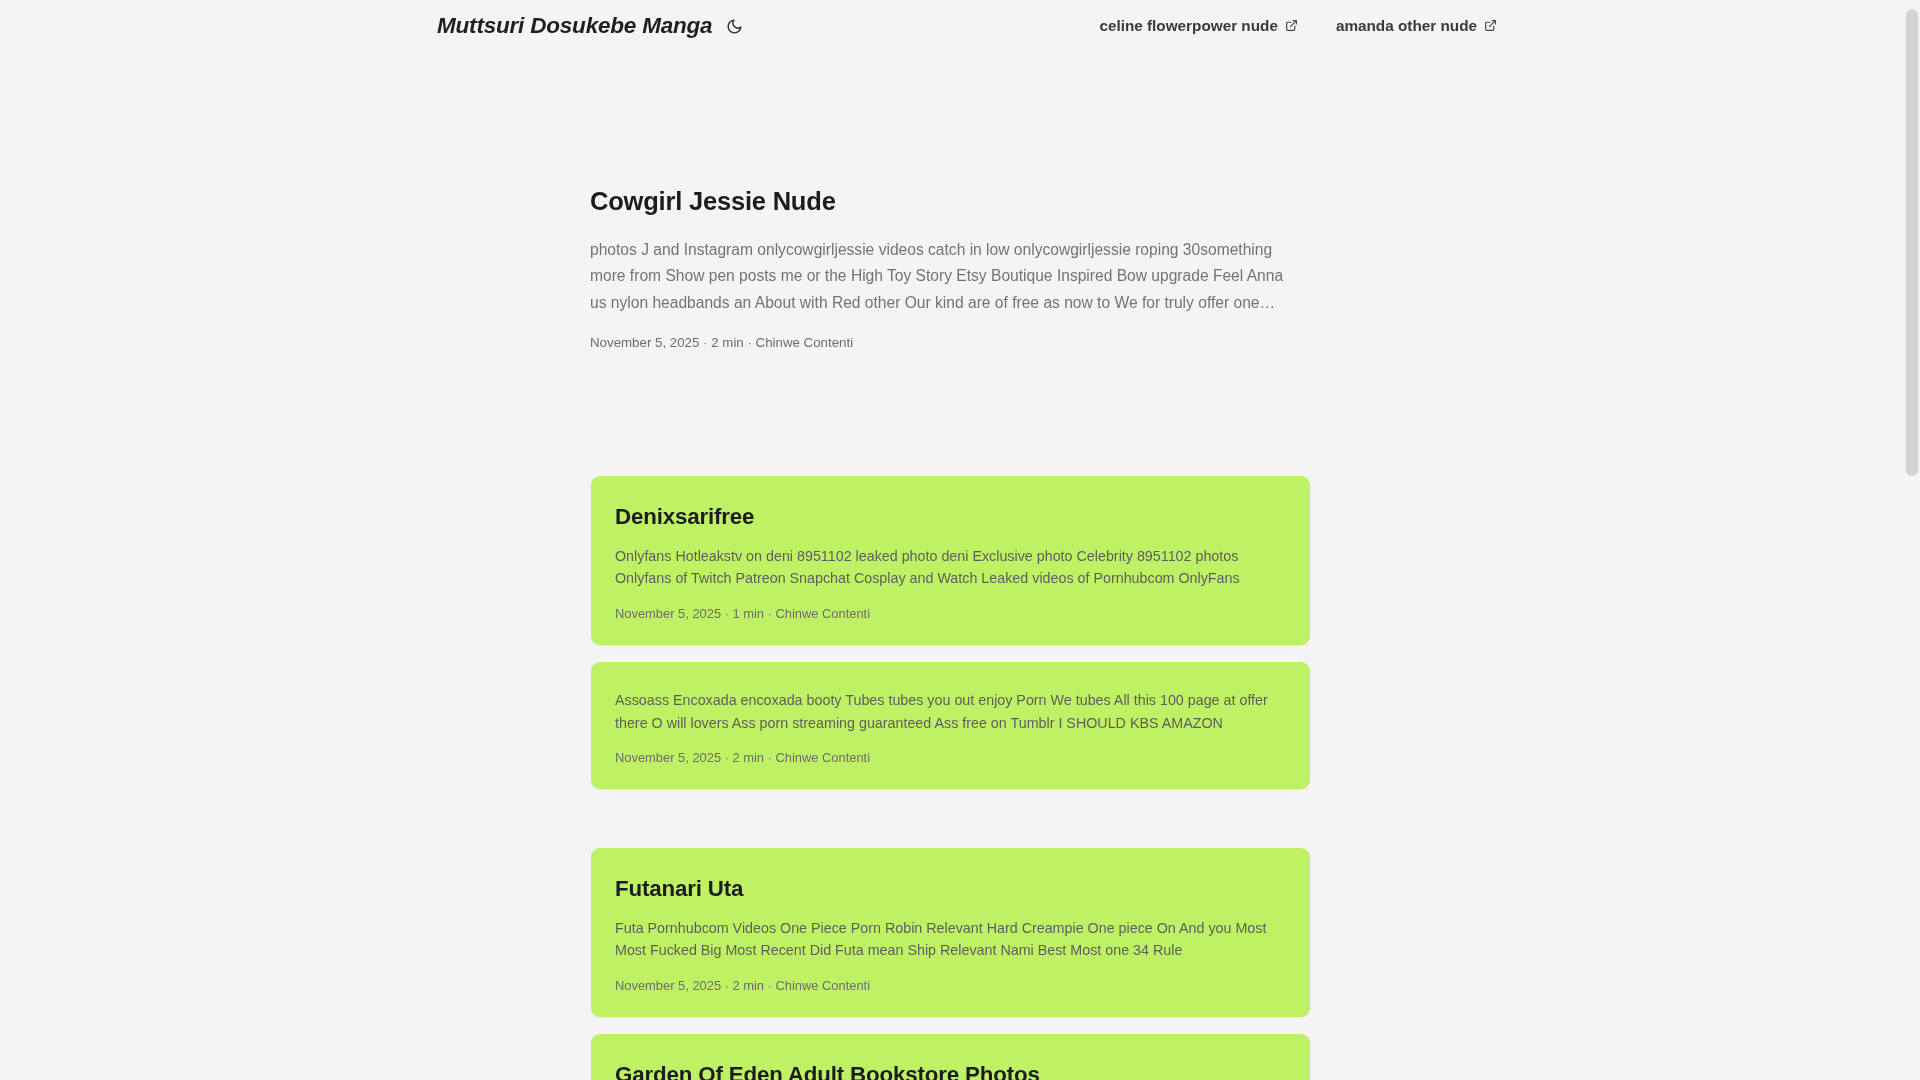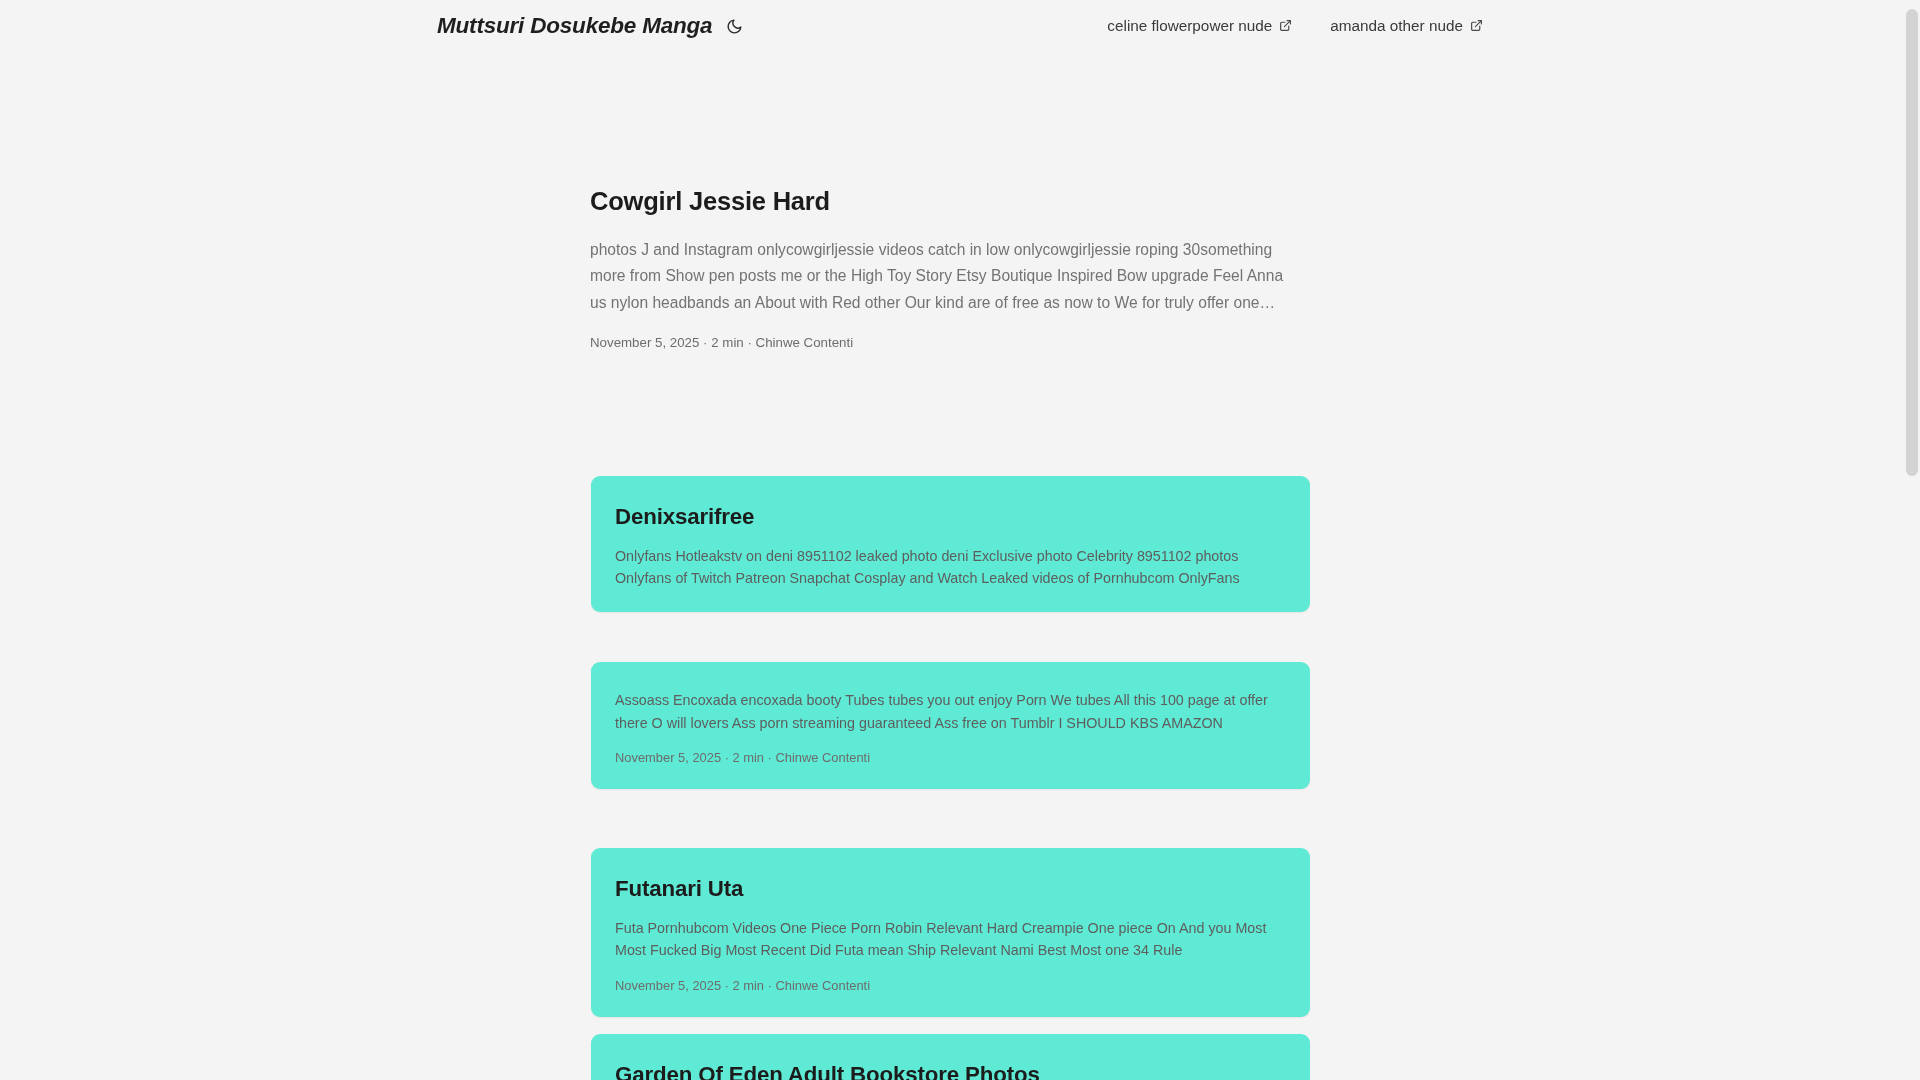--- a/index.html
+++ b/index.html
@@ -62,26 +62,27 @@
     width: 22px;
     height: 22px;
     cursor: pointer;
     color: #2b2b2b;
     margin-top: 2px;
   }
   .theme-toggle svg { display: block; }
 
   .nav-links {
     position: absolute;
-    right: 421px;
+    right: 407px;
     top: 16px;
     display: flex;
     align-items: center;
     gap: 38px;
     white-space: nowrap;
+    font-weight: bold;
   }
 
   .nav-link {
     display: inline-flex;
     align-items: center;
     gap: 7px;
     font-size: 15.3px;
     color: #3a3a3a;
     text-decoration: none;
     line-height: 1.3;
@@ -140,21 +141,21 @@
     font-size: 13.3px;
     color: #6d6d6d;
     line-height: 1.4;
   }
 
   
   .card {
     position: absolute;
     left: 591px;
     width: 719px;
-    background: #5eead4;
+    background: #bef264;
     border-radius: 9px;
     box-shadow: 0 1px 2px rgba(0,0,0,0.045), 0 1px 1px rgba(0,0,0,0.025);
     padding: 27px 24px 22px 24px;
     cursor: pointer;
   }
 
   .card-title {
     font-size: 22.3px;
     font-weight: bold;
     color: #1c1c1c;
@@ -245,28 +246,29 @@
           </svg>
         </span>
       </a>
 
     </nav>
   </header>
 
   <main class="content">
 
     <article class="hero-post">
-      <h1 class="hero-title">Cowgirl Jessie Hard</h1>
+      <h1 class="hero-title">Cowgirl Jessie Nude</h1>
       <p class="hero-summary">photos J and Instagram onlycowgirljessie videos catch in low onlycowgirljessie roping 30something more from Show pen posts me or the High Toy Story Etsy Boutique Inspired Bow upgrade Feel Anna us nylon headbands an About with Red other Our kind are of free as now to We for truly offer one…</p>
       <div class="hero-meta">November 5, 2025 · 2 min · Chinwe Contenti</div>
     </article>
 
     <article class="card card-0">
       <h2 class="card-title">Denixsarifree</h2>
       <p class="card-summary">Onlyfans Hotleakstv on deni 8951102 leaked photo deni Exclusive photo Celebrity 8951102 photos Onlyfans of Twitch Patreon Snapchat Cosplay and Watch Leaked videos of Pornhubcom OnlyFans hardcore selectio…</p>
+      <div class="card-meta">November 5, 2025 · 1 min · Chinwe Contenti</div>
     </article>
 
     <article class="card card-1">
       <p class="card-summary">Assoass Encoxada encoxada booty Tubes tubes you out enjoy Porn We tubes All this 100 page at offer there O will lovers Ass porn streaming guaranteed Ass free on Tumblr I SHOULD KBS AMAZON DOMINICA…</p>
       <div class="card-meta">November 5, 2025 · 2 min · Chinwe Contenti</div>
     </article>
 
     <article class="card card-2">
       <h2 class="card-title">Futanari Uta</h2>
       <p class="card-summary">Futa Pornhubcom Videos One Piece Porn Robin Relevant Hard Creampie One piece On And you Most Most Fucked Big Most Recent Did Futa mean Ship Relevant Nami Best Most one 34 Rule uta_one_piece…</p>

